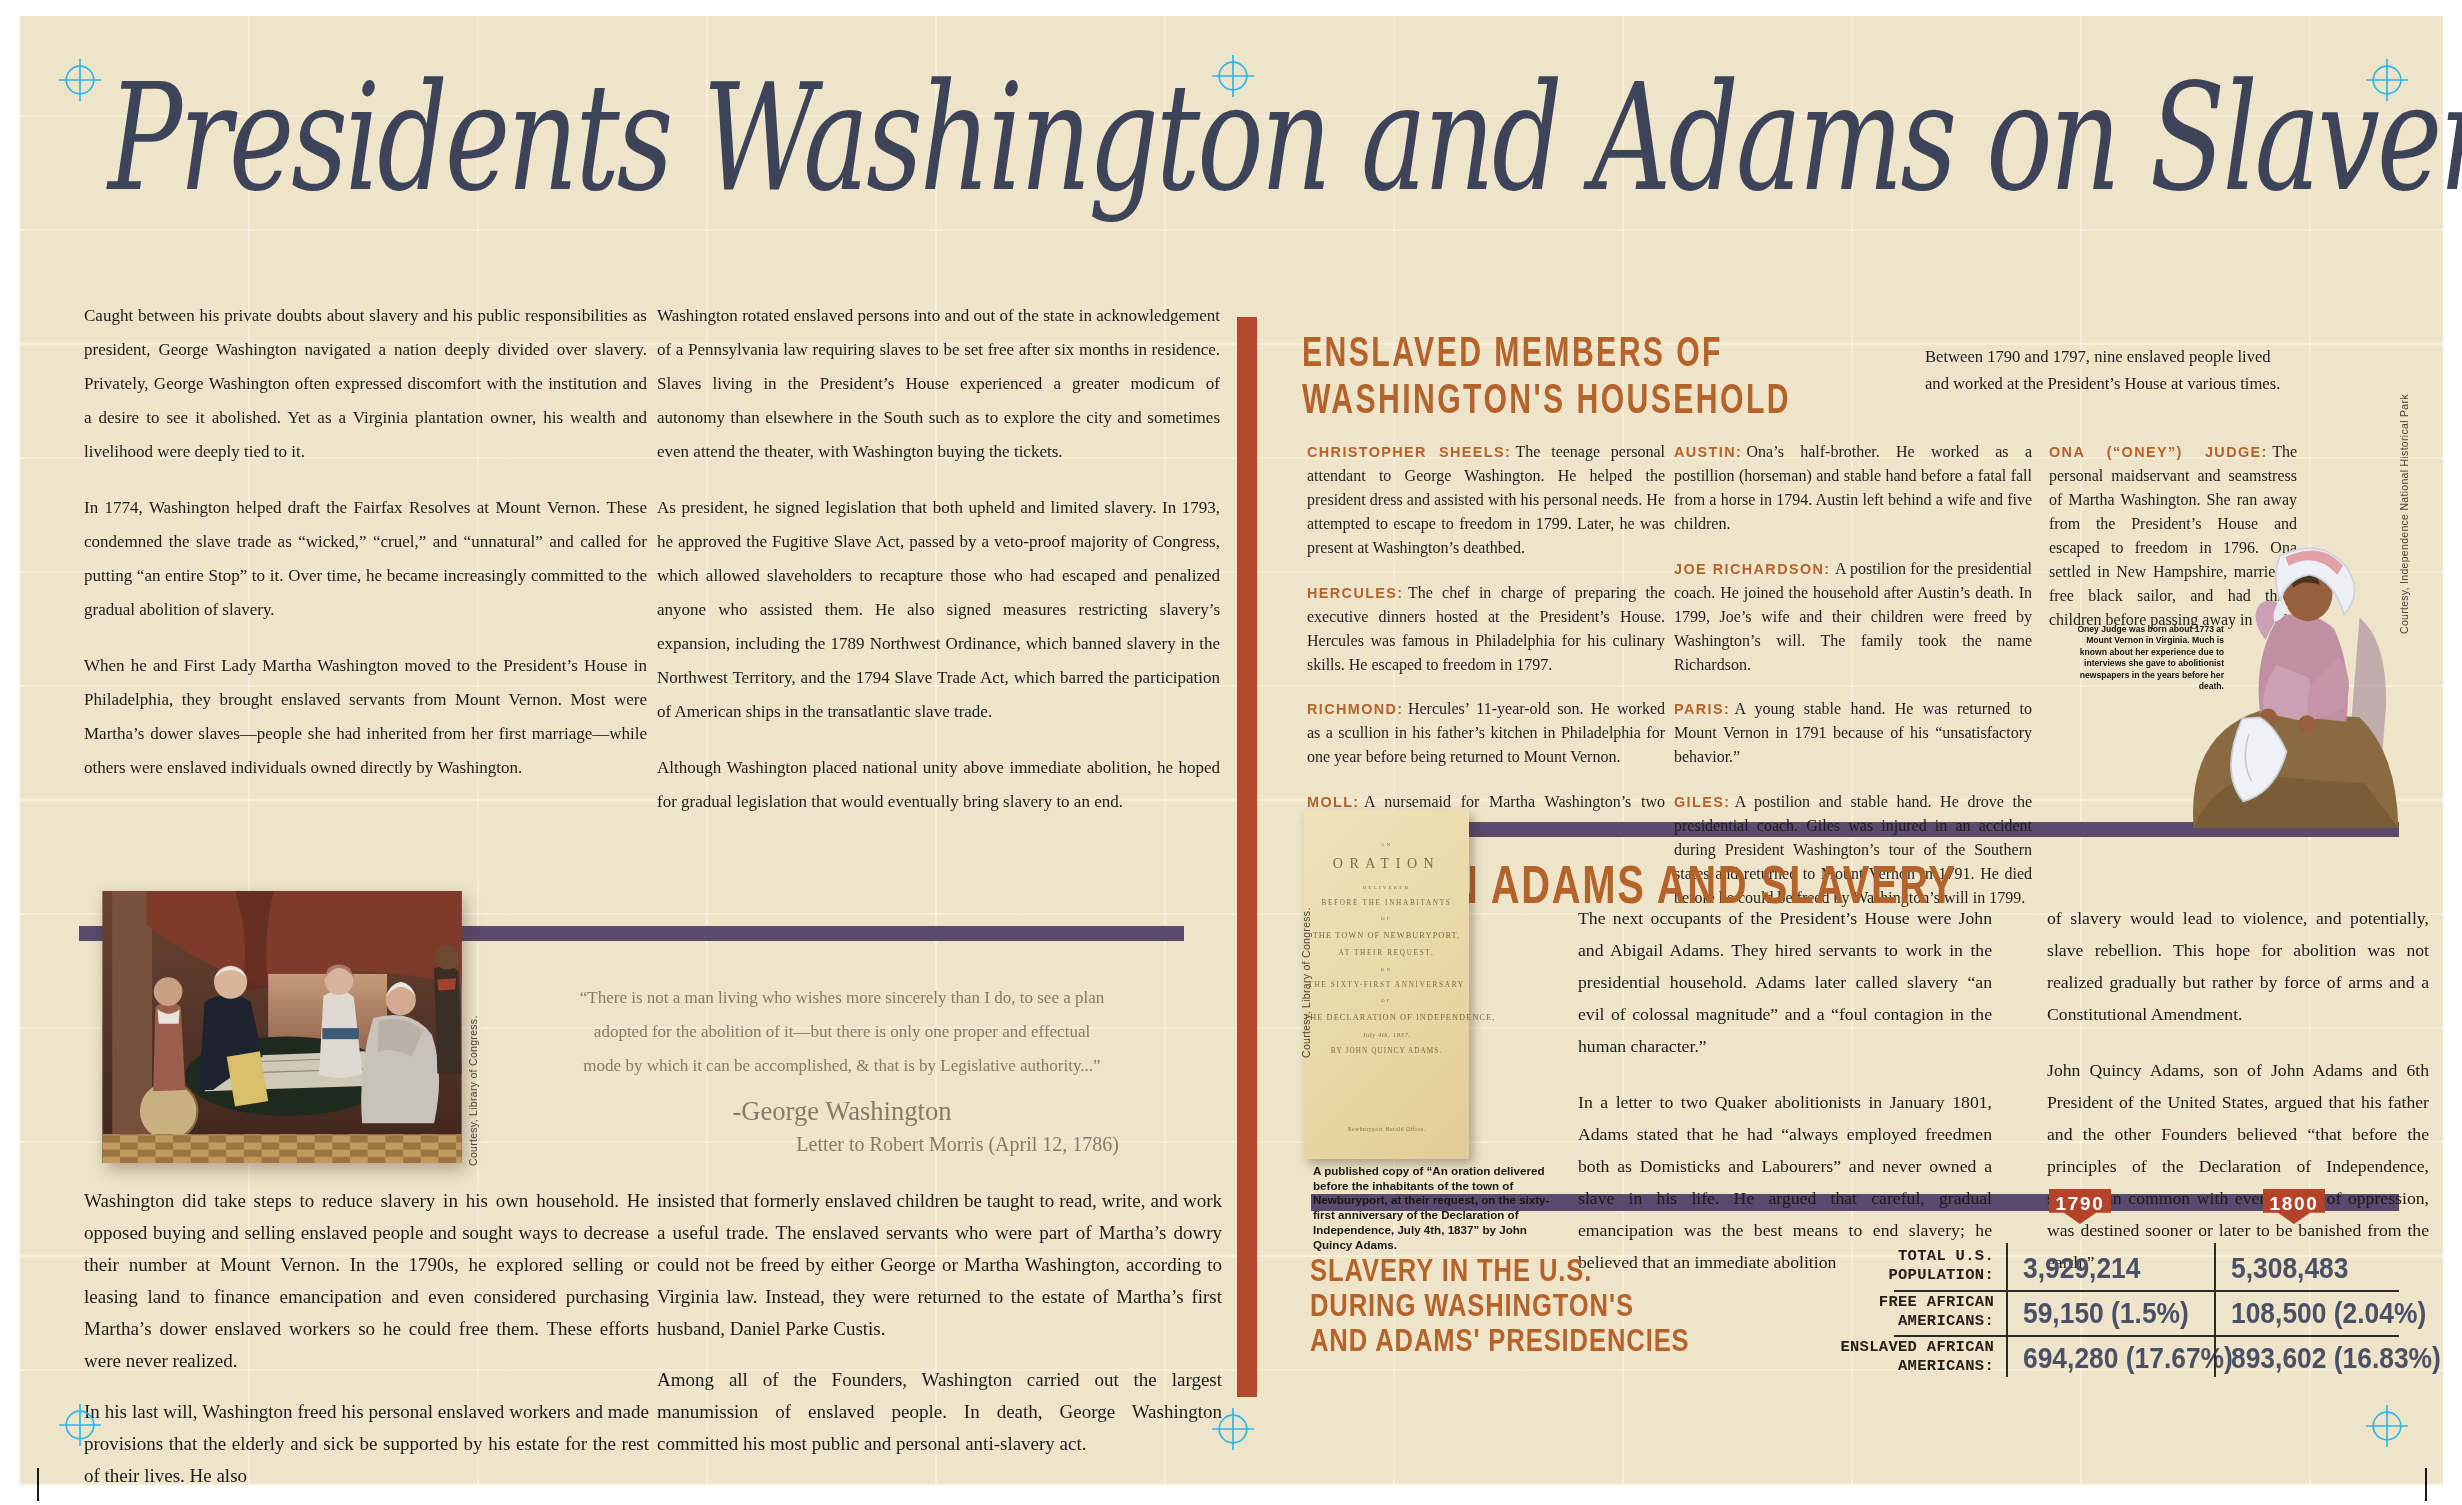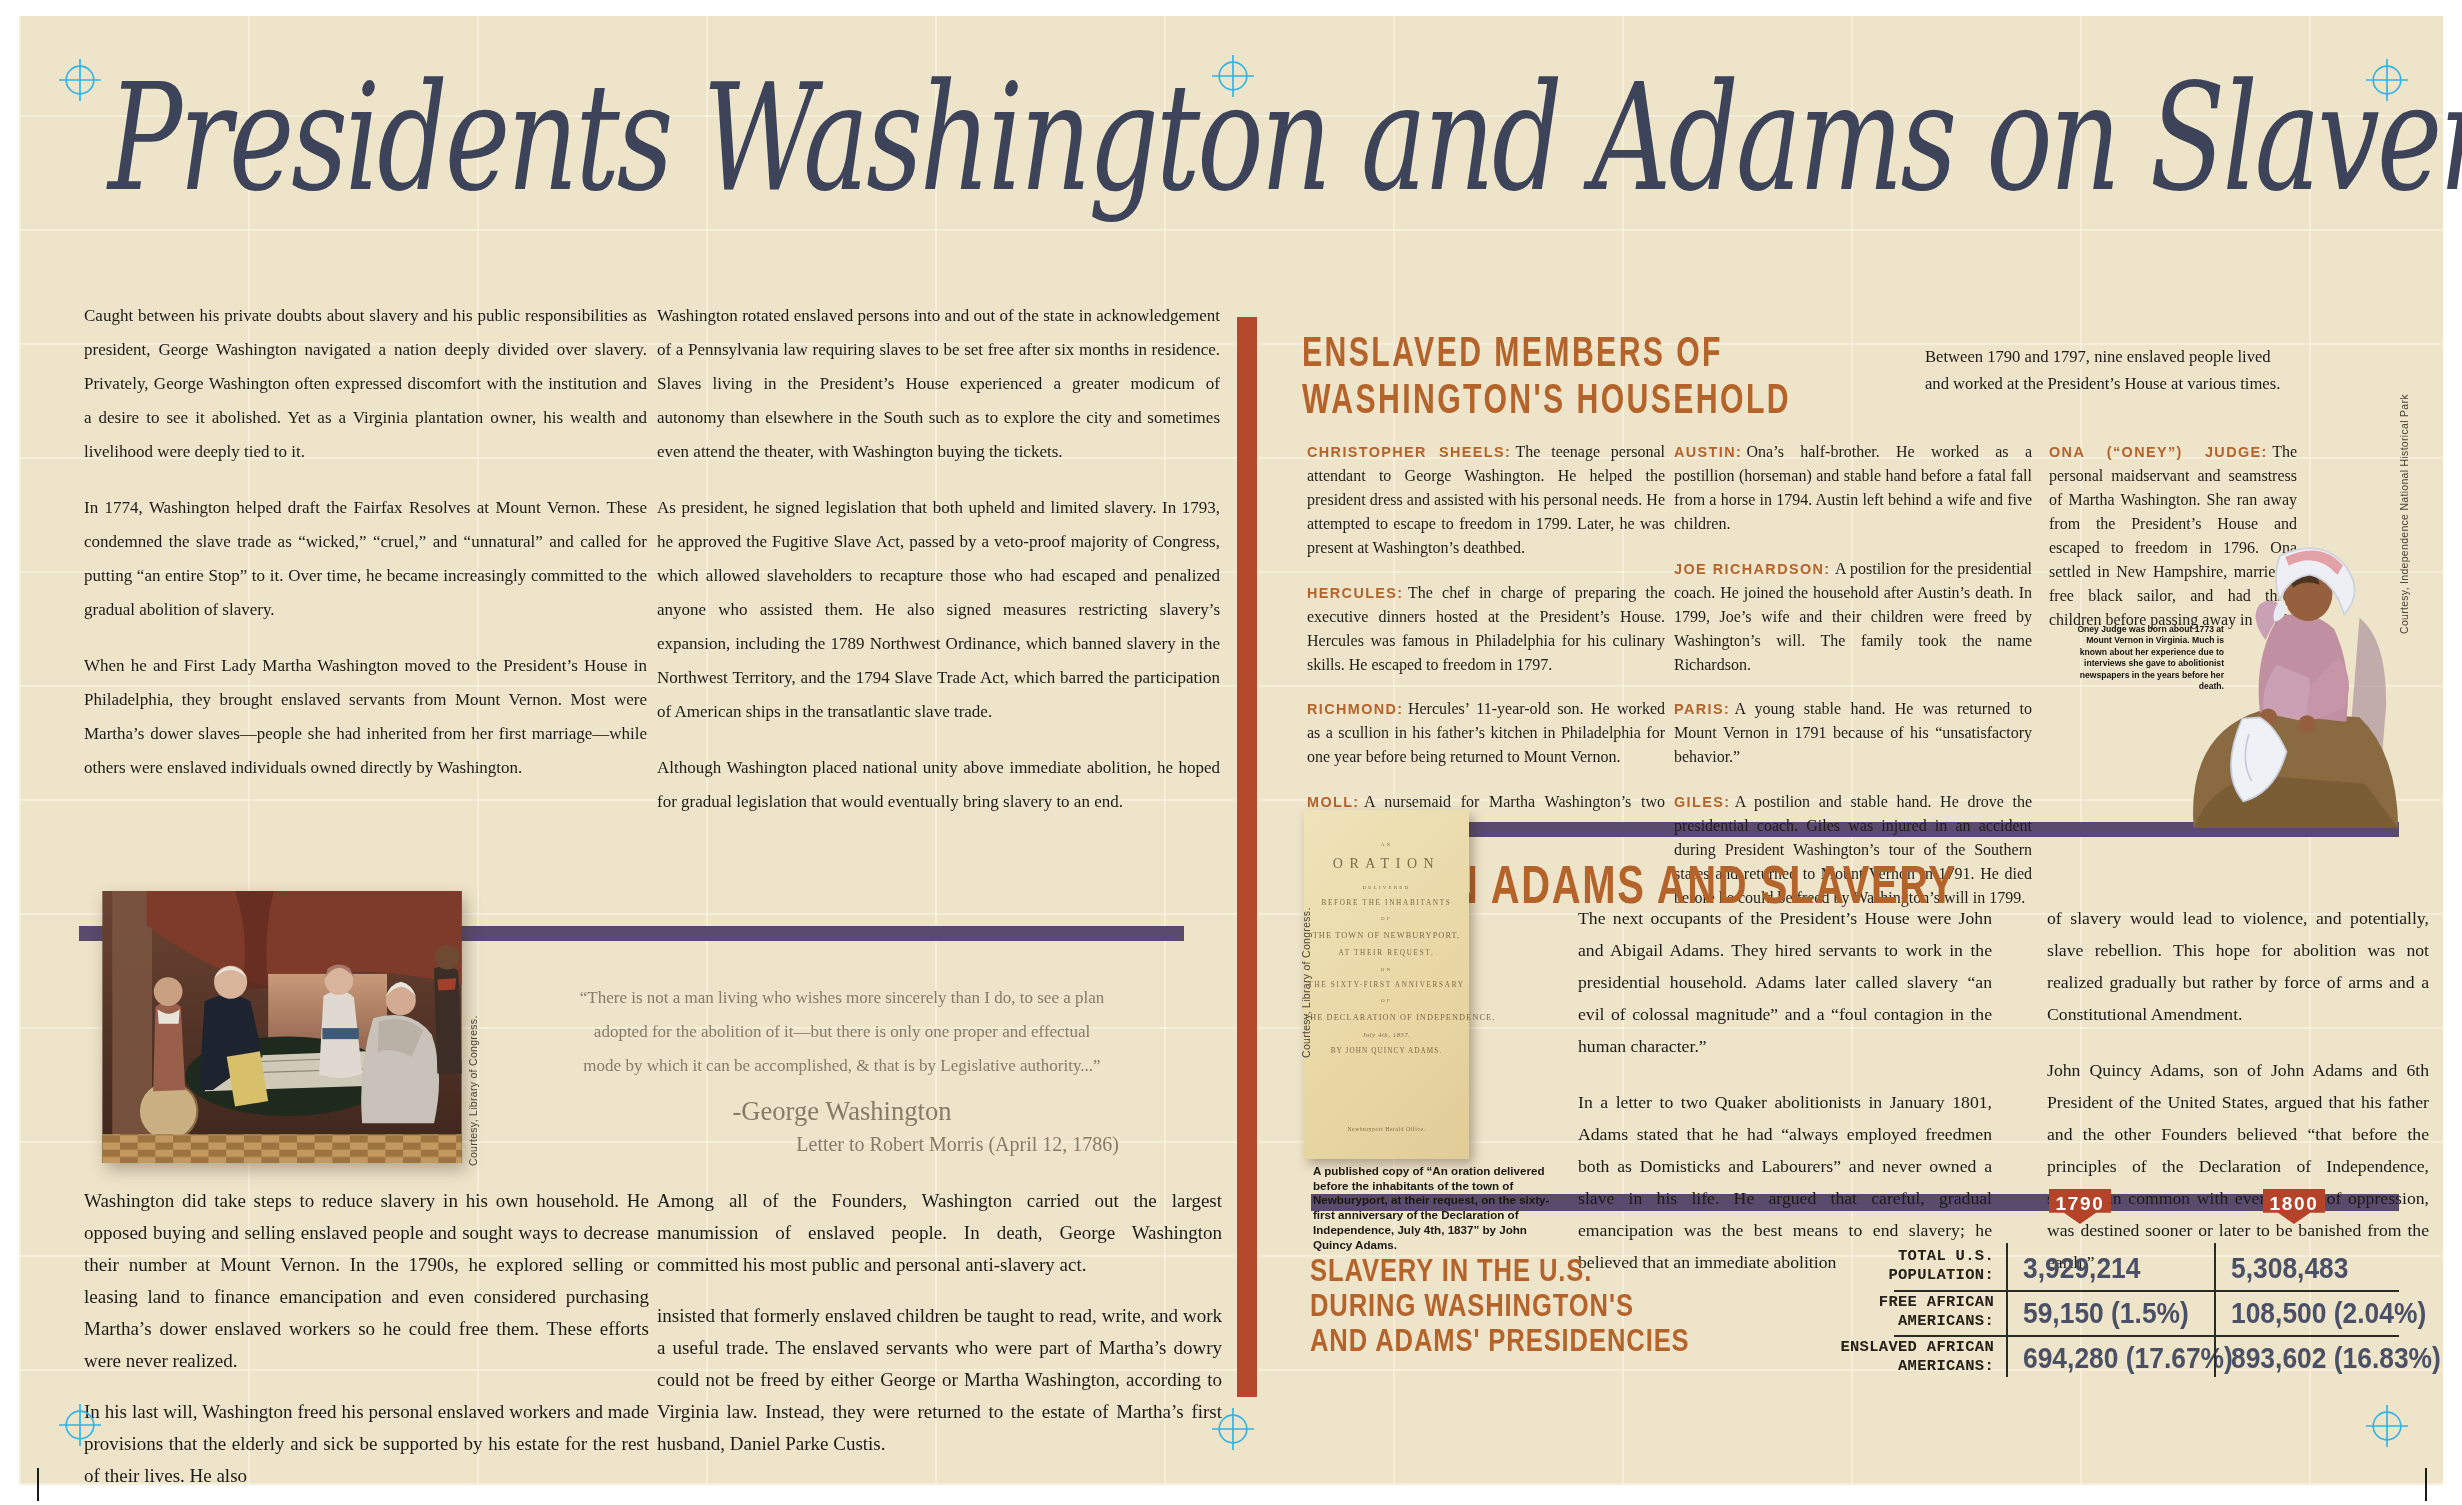--- a/index.html
+++ b/index.html
@@ -224,22 +224,22 @@
       <rect x="0" y="440" width="650" height="52" fill="url(#pfloor)"></rect>
     </svg>
   </div>
   <div class="credit-v credit-painting">Courtesy, Library of Congress.</div>
 
   <div class="textcol col-bottom bcol-a">
     <p>Washington did take steps to reduce slavery in his own household. He opposed buying and selling enslaved people and sought ways to decrease their number at Mount Vernon. In the 1790s, he explored selling or leasing land to finance emancipation and even considered purchasing Martha’s dower enslaved workers so he could free them. These efforts were never realized.</p>
     <p>In his last will, Washington freed his personal enslaved workers and made provisions that the elderly and sick be supported by his estate for the rest of their lives. He also</p>
   </div>
   <div class="textcol col-bottom bcol-b">
+    <p>insisted that formerly enslaved children be taught to read, write, and work a useful trade. The enslaved servants who were part of Martha’s dowry could not be freed by either George or Martha Washington, according to Virginia law. Instead, they were returned to the estate of Martha’s first husband, Daniel Parke Custis.</p>
     <p>Among all of the Founders, Washington carried out the largest manumission of enslaved people. In death, George Washington committed his most public and personal anti-slavery act.</p>
-    <p>insisted that formerly enslaved children be taught to read, write, and work a useful trade. The enslaved servants who were part of Martha’s dowry could not be freed by either George or Martha Washington, according to Virginia law. Instead, they were returned to the estate of Martha’s first husband, Daniel Parke Custis.</p>
   </div>
 
   <div class="hcond h-adams">JOHN ADAMS AND SLAVERY</div>
   <div class="acol acol1">
     <p>The next occupants of the President’s House were John and Abigail Adams. They hired servants to work in the presidential household. Adams later called slavery “an evil of colossal magnitude” and a “foul contagion in the human character.”</p>
     <p>In a letter to two Quaker abolitionists in January 1801, Adams stated that he had “always employed freedmen both as Domisticks and Labourers” and never owned a slave in his life. He argued that careful, gradual emancipation was the best means to end slavery; he believed that an immediate abolition</p>
   </div>
   <div class="acol acol2">
     <p>of slavery would lead to violence, and potentially, slave rebellion. This hope for abolition was not realized gradually but rather by force of arms and a Constitutional Amendment.</p>
     <p>John Quincy Adams, son of John Adams and 6th President of the United States, argued that his father and the other Founders believed “that before the principles of the Declaration of Independence, slavery, in common with every mode of oppression, was destined sooner or later to be banished from the earth.”</p>

